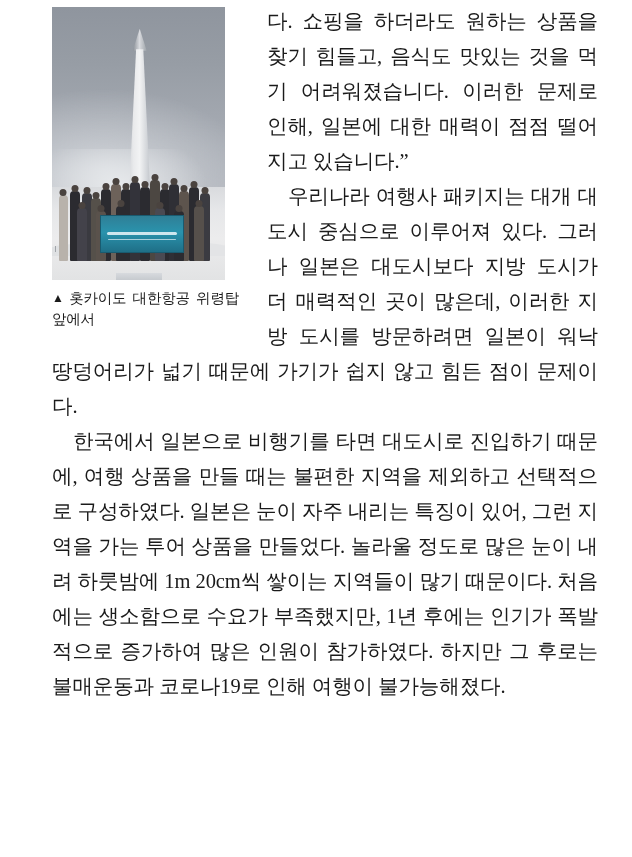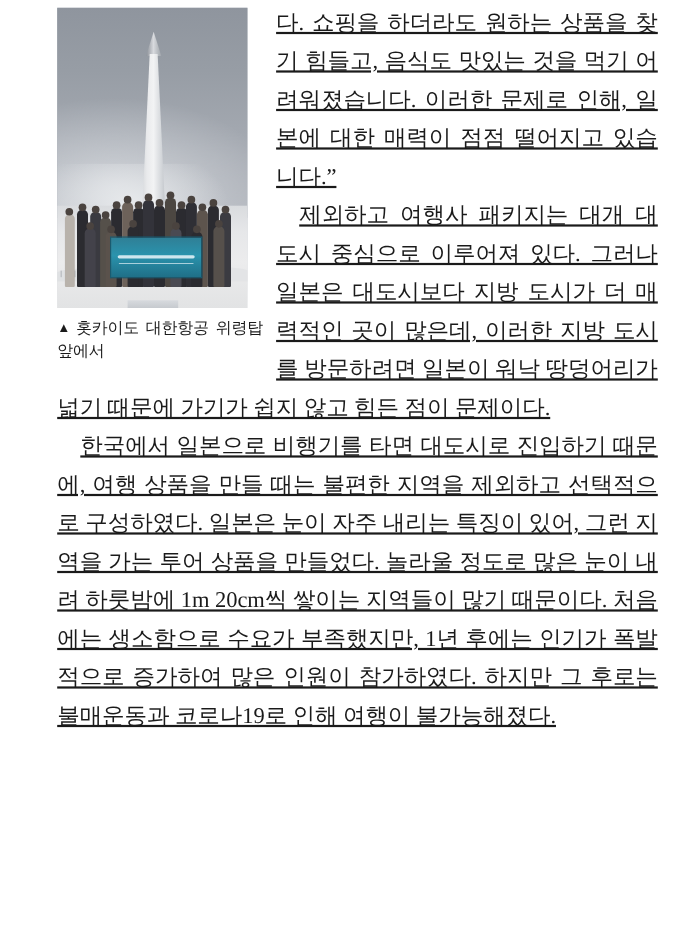--- a/index.html
+++ b/index.html
@@ -37,29 +37,28 @@
     text-justify: inter-character;
     word-break: break-all;
     letter-spacing: -0.1px;
   }
   .para {
     margin: 0;
     text-indent: 21px;
     text-align: justify;
     text-justify: inter-character;
     word-break: break-all;
-    text-decoration: underline;
   }
   .para.no-indent { text-indent: 0; }
 
   
   .figure {
     float: left;
     width: 187px;
-    margin: 3px 12px 0 0;
+    margin: 3px 28px 0 0;
     shape-margin: 6px;
   }
 
   .photo {
     position: relative;
     width: 173px;
     height: 273px;
     overflow: hidden;
     background: linear-gradient(#9ba2ab 0%, #a7adb5 35%, #b6bbc2 62%, #c9ccd1 78%, #e2e4e6 100%);
   }
@@ -266,19 +265,19 @@
           <div class="banner-line"></div>
         </div>
       </div>
 
       <div class="caption">
         <span class="tri">▲</span><span class="cap-text">홋카이도 대한항공 위령탑 앞에서</span>
       </div>
     </div>
 
     <p class="para no-indent">다. 쇼핑을 하더라도 원하는 상품을 찾기 힘들고, 음식도 맛있는 것을 먹기 어려워졌습니다. 이러한 문제로 인해, 일본에 대한 매력이 점점 떨어지고 있습니다.”</p>
-    <p class="para">제외하고 여행사 패키지는 대개 대도시 중심으로 이루어져 있다. 그러나 일본은 대도시보다 지방 도시가 더 매력적인 곳이 많은데, 이러한 지방 도시를 방문하려면 일본이 워낙 땅덩어리가 넓기 때문에 가기가 쉽지 않고 힘든 점이 문제이다.</p>
+    <p class="para">우리나라 여행사 패키지는 대개 대도시 중심으로 이루어져 있다. 그러나 일본은 대도시보다 지방 도시가 더 매력적인 곳이 많은데, 이러한 지방 도시를 방문하려면 일본이 워낙 땅덩어리가 넓기 때문에 가기가 쉽지 않고 힘든 점이 문제이다.</p>
     <p class="para">한국에서 일본으로 비행기를 타면 대도시로 진입하기 때문에, 여행 상품을 만들 때는 불편한 지역을 제외하고 선택적으로 구성하였다. 일본은 눈이 자주 내리는 특징이 있어, 그런 지역을 가는 투어 상품을 만들었다. 놀라울 정도로 많은 눈이 내려 하룻밤에 1m 20cm씩 쌓이는 지역들이 많기 때문이다. 처음에는 생소함으로 수요가 부족했지만, 1년 후에는 인기가 폭발적으로 증가하여 많은 인원이 참가하였다. 하지만 그 후로는 불매운동과 코로나19로 인해 여행이 불가능해졌다.</p>
 
     <div class="clear"></div>
   </div>
 
 </div>
 
 </body></html>

